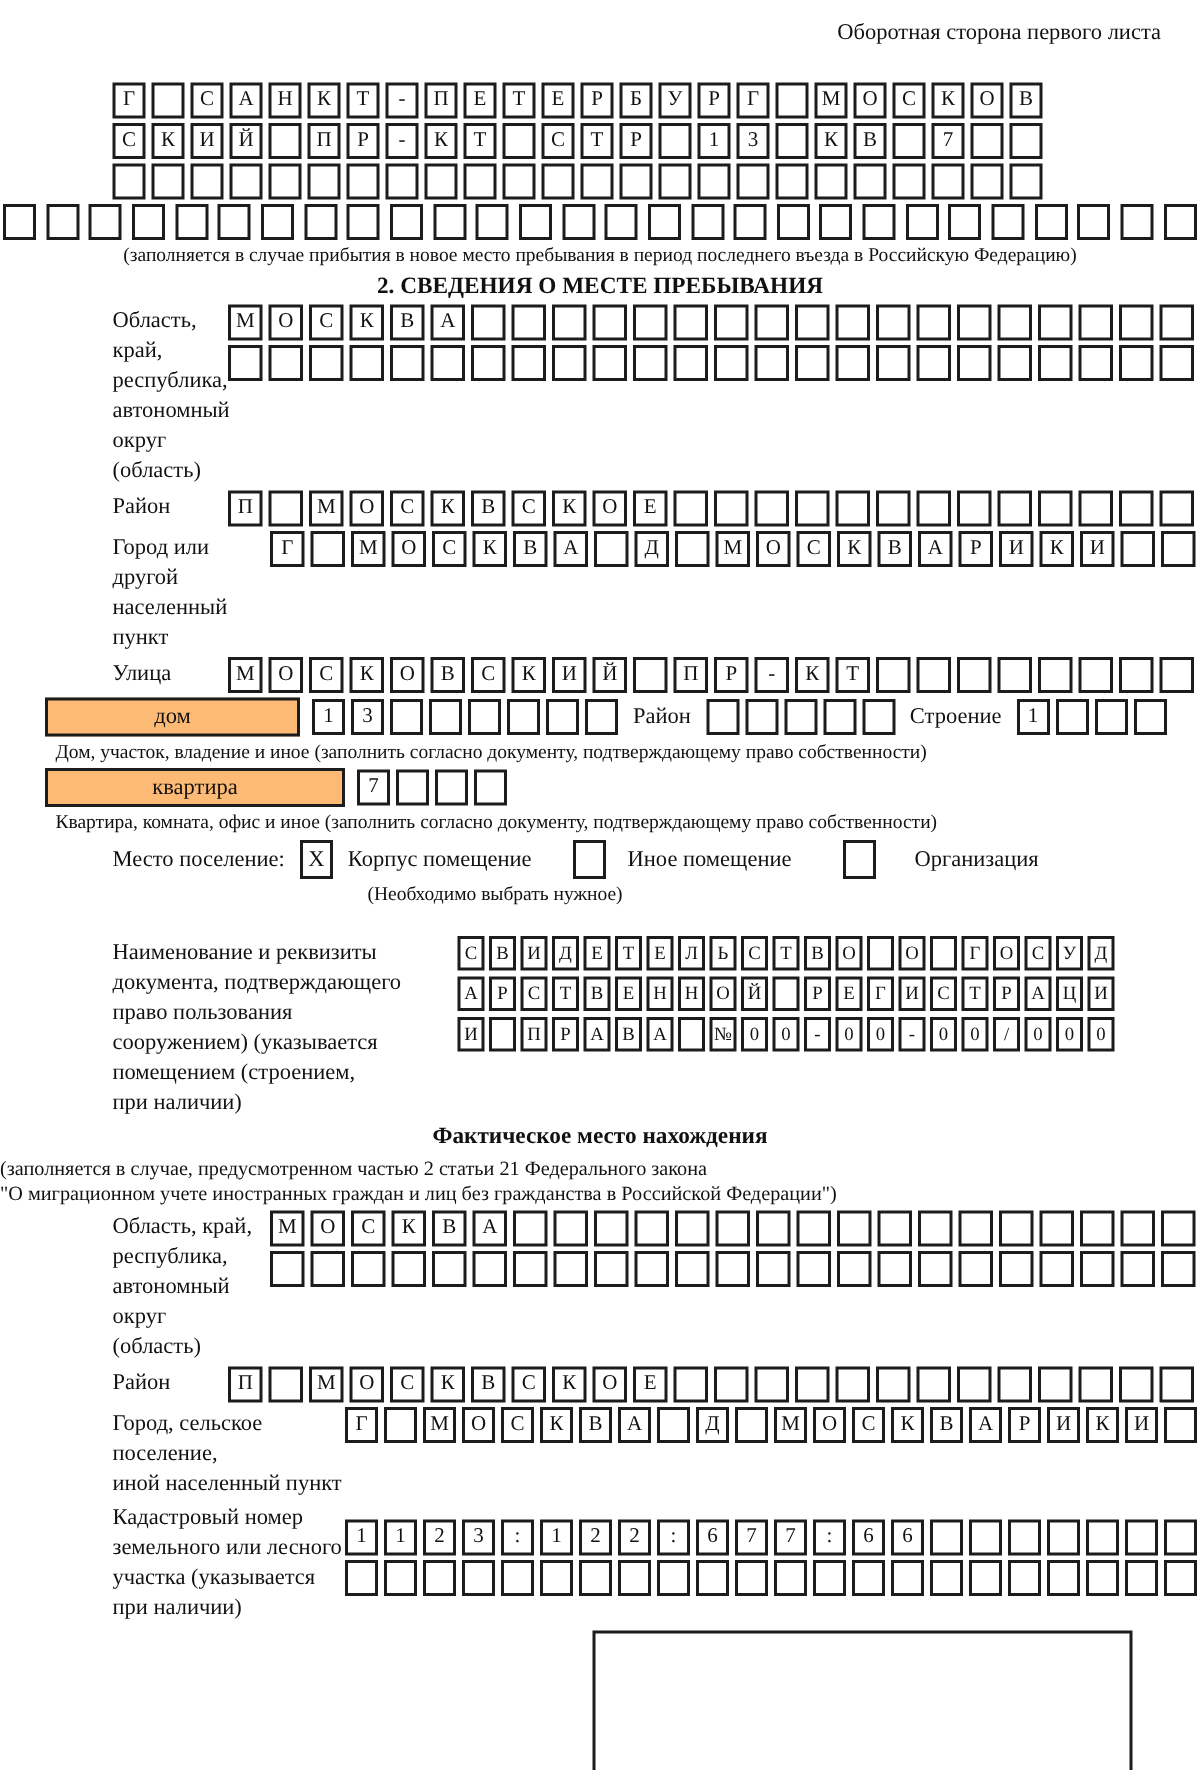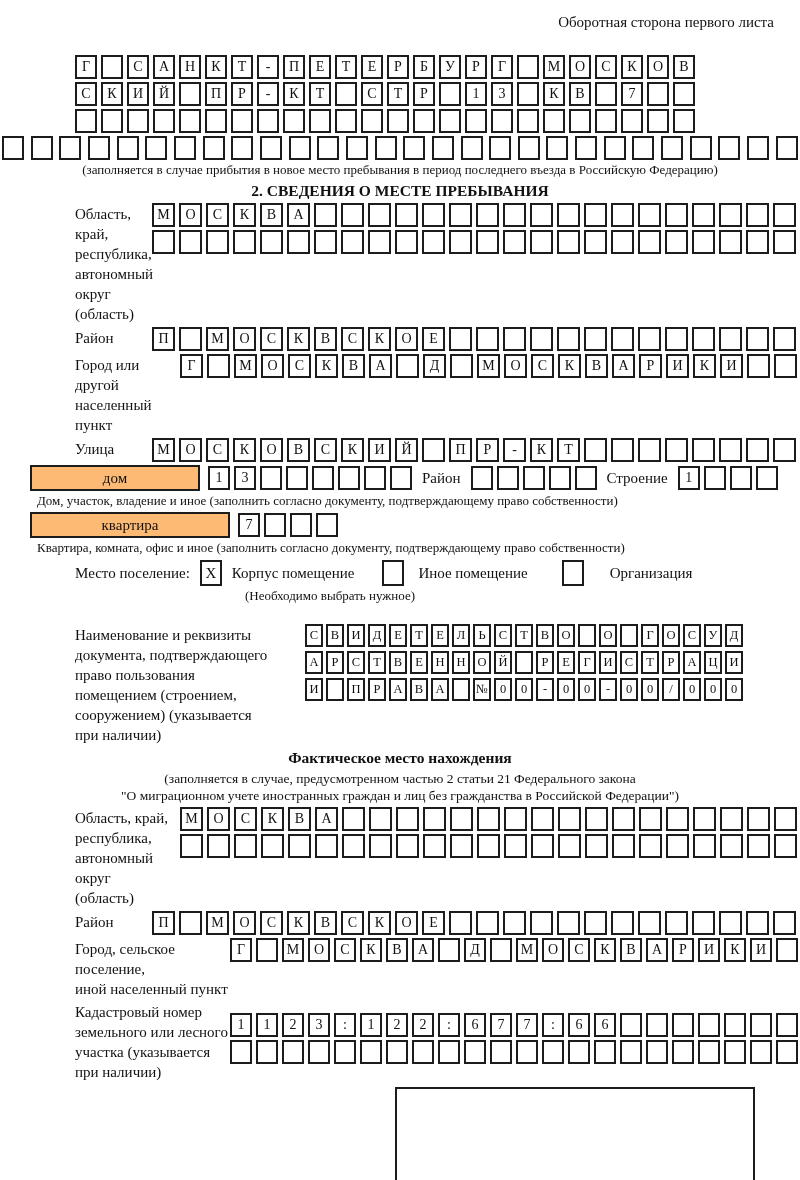--- a/index.html
+++ b/index.html
@@ -34,21 +34,21 @@
   .widebox{
     flex:none;height:26px;border:2px solid #1c1c1c;display:flex;
     align-items:center;justify-content:center;font-size:15px;background:#fdba74;
   }
   .houserow{display:flex;align-items:center;gap:8px;margin-top:3px}
   .inline-lbl{font-size:15px;white-space:nowrap;padding:0 2px}
   .note-left{margin-left:37px}
   .stayrow{display:flex;align-items:center;margin-left:75px;margin-top:4px}
   .chk{width:22px;height:26px;font-size:15px}
   .staynote{width:600px;margin-left:30px;text-align:center;font-size:13px;margin-top:2px}
-  .factnote{text-align:center;font-size:13.5px;line-height:17px;margin-top:2px}
+  .factnote{font-size:13.5px;line-height:17px;margin-top:2px}
   .stamp-box{margin-left:395px;margin-top:5px;width:360px;height:170px;border:2px solid #1c1c1c;background:#fff}
   .cad-rows{margin-top:12px}
 </style>
 </head>
 <body>
 
 <div>
 
   <div class="corner">Оборотная сторона первого листа</div>
 
@@ -373,22 +373,22 @@
     <span class="cbox chk" style="margin-left:34px"></span>
     <span style="margin-left:26px">Организация</span>
   </div>
   <div class="staynote">(Необходимо выбрать нужное)</div>
 
   <div class="group ml75 mt4">
     <div class="lbl w230">
         <div>Наименование и реквизиты</div>
         <div>документа, подтверждающего</div>
         <div>право пользования</div>
+        <div>сооружением) (указывается</div>
         <div>помещением (строением,</div>
-        <div>сооружением) (указывается</div>
         <div>при наличии)</div>
       </div>
     <div class="rows" style="gap:4px">
       <div class="boxrow bw18">
           <span class="cbox">С</span>
           <span class="cbox">В</span>
           <span class="cbox">И</span>
           <span class="cbox">Д</span>
           <span class="cbox">Е</span>
           <span class="cbox">Т</span>

